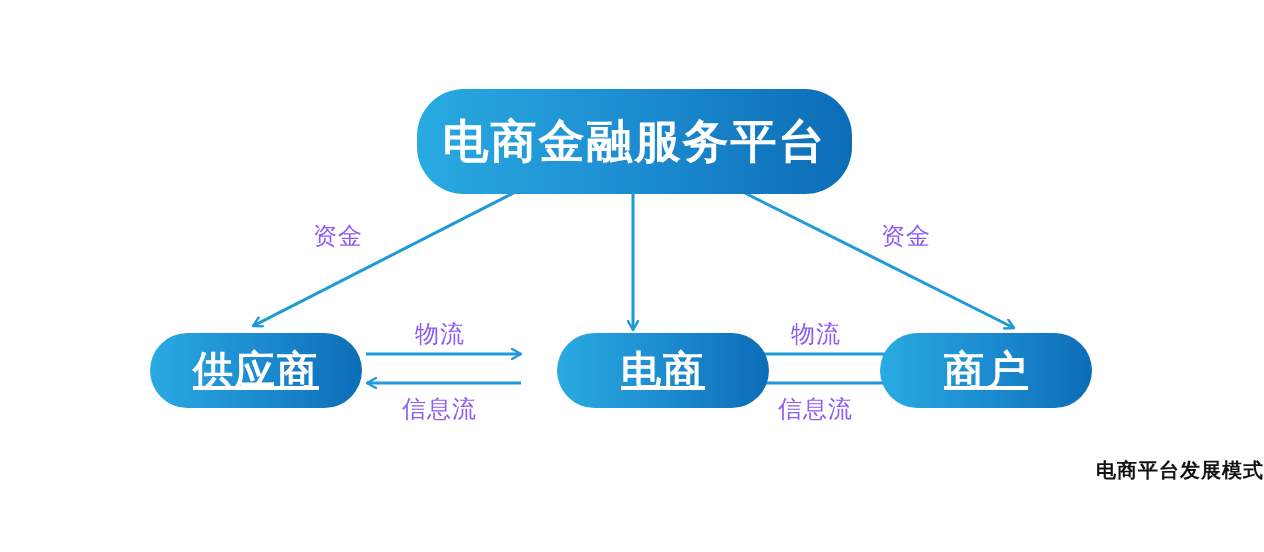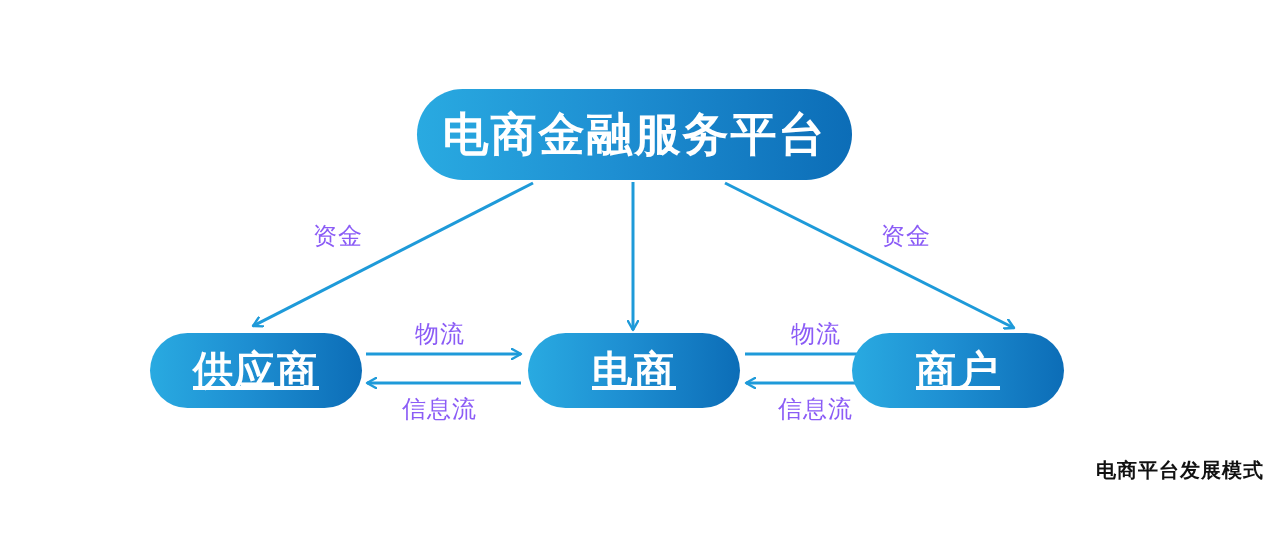--- a/index.html
+++ b/index.html
@@ -7,27 +7,27 @@
            font-family: "DejaVu Sans", "Liberation Sans", sans-serif; }
     .canvas { position: absolute; left: 0; top: 0; width: 1264px; height: 552px; }
     svg.arrows { position: absolute; left: 0; top: 0; width: 1264px; height: 552px; }
     .node {
       position: absolute;
       display: flex; align-items: center; justify-content: center;
       color: #ffffff; font-weight: bold;
       background: linear-gradient(90deg, #29aae1 0%, #1e8fd2 45%, #0c6db7 100%);
       box-sizing: border-box; white-space: nowrap;
     }
-    .node-top { left: 417px; top: 89px; width: 435px; height: 91px; border-radius: 47px;
+    .node-top { left: 417px; top: 89px; width: 435px; height: 105px; border-radius: 47px;
                 font-size: 46px; letter-spacing: 2px; }
     .node-bottom { top: 333px; width: 212px; height: 75px; border-radius: 38px;
                    font-size: 40px; letter-spacing: 2px; text-decoration: underline; }
     .node-supplier { left: 150px; }
-    .node-ecom { left: 528px; }
-    .node-merchant { left: 852px; align-items: center; }
+    .node-ecom { left: 557px; }
+    .node-merchant { left: 880px; align-items: center; }
     .label {
       position: absolute; color: #8b5cf6; font-weight: normal; font-size: 24px;
       letter-spacing: 1px; white-space: nowrap;
     }
     .caption {
       position: absolute; left: 0; width: 1264px; top: 457px; text-align: right;
       color: #111111; font-weight: bold; font-size: 20px; letter-spacing: 1px;
     }
   </style>
 </head>

